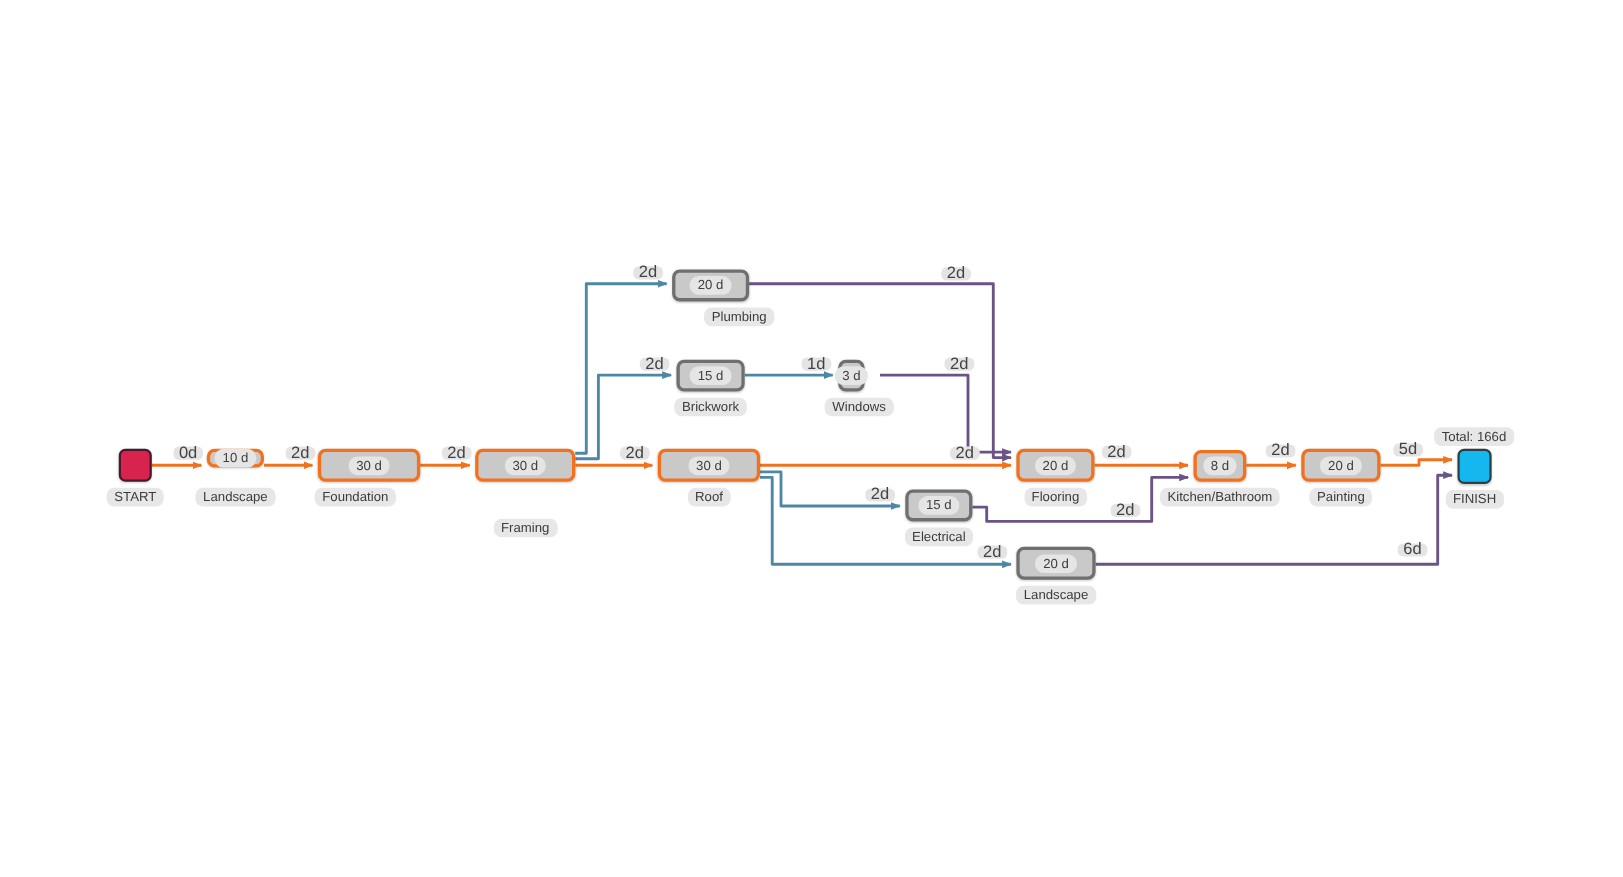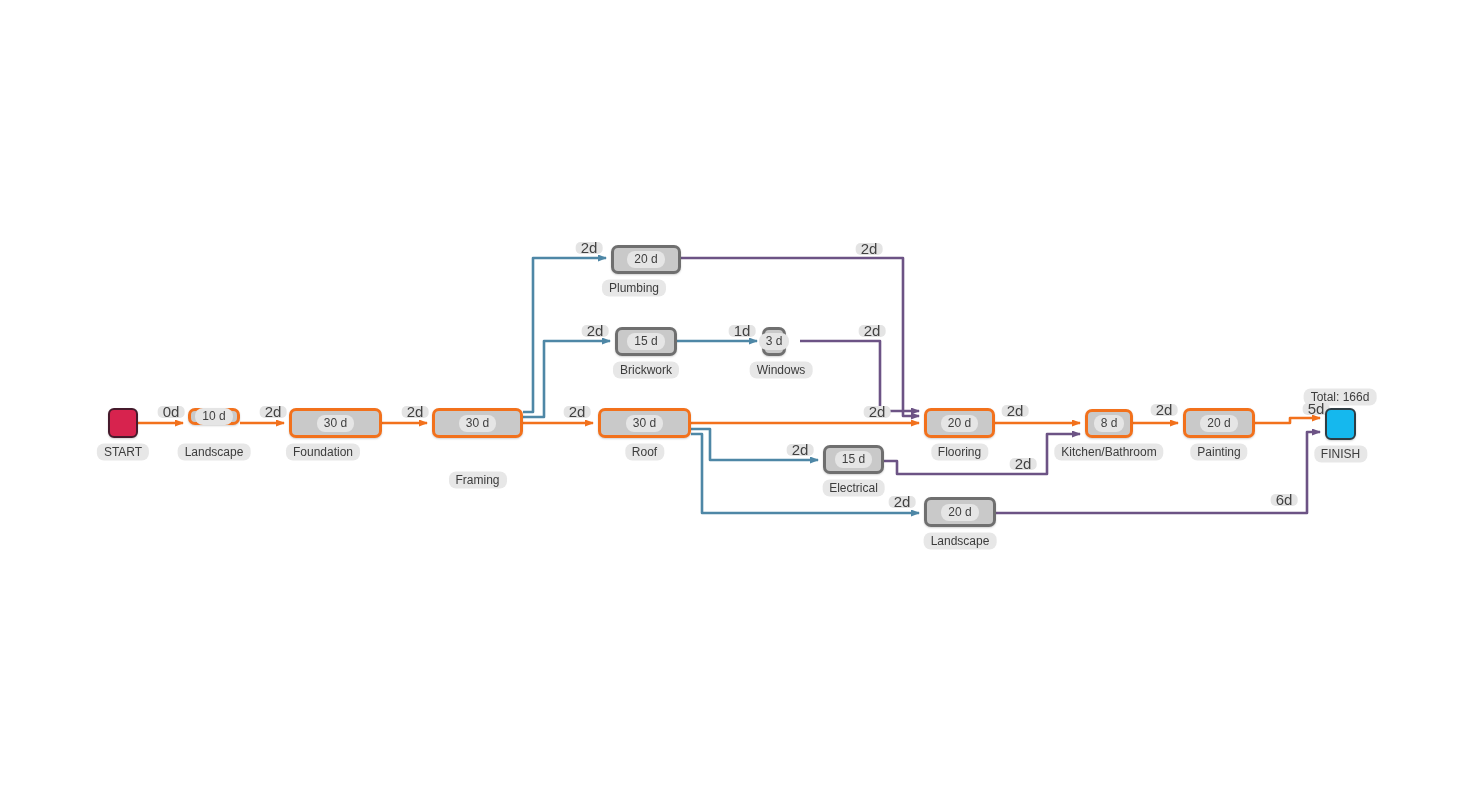--- a/index.html
+++ b/index.html
@@ -115,40 +115,40 @@
     <div class="badge edge-label" style="left: 595px; top: 331px;">2d</div>
     <div class="badge edge-label" style="left: 742px; top: 331px;">1d</div>
     <div class="badge edge-label" style="left: 869px; top: 249px;">2d</div>
     <div class="badge edge-label" style="left: 872px; top: 331px;">2d</div>
     <div class="badge edge-label" style="left: 877px; top: 412px;">2d</div>
     <div class="badge edge-label" style="left: 800px; top: 450px;">2d</div>
     <div class="badge edge-label" style="left: 902px; top: 502px;">2d</div>
     <div class="badge edge-label" style="left: 1023px; top: 464px;">2d</div>
     <div class="badge edge-label" style="left: 1015px; top: 411px;">2d</div>
     <div class="badge edge-label" style="left: 1164px; top: 410px;">2d</div>
-    <div class="badge edge-label" style="left: 1280px; top: 409px; margin-left: 36px;">5d</div>
+    <div class="badge edge-label" style="left: 1280px; top: 409px;">5d</div>
     <div class="badge edge-label" style="left: 1284px; top: 500px;">6d</div>
     <div class="node endpoint start" style="left: 108px; top: 408px; width: 30px; height: 30px; background: rgb(215, 35, 78); border-color: rgb(70, 26, 44);"></div>
     <div class="badge" style="left: 123px; top: 452px;">START</div>
     <div class="node critical" style="left: 188px; top: 408px; width: 52px; height: 17px; background: rgb(201, 201, 201); border-color: rgb(242, 113, 28);">
       <span class="duration">10 d</span>
     </div>
     <div class="badge" style="left: 214px; top: 452px;">Landscape</div>
     <div class="node critical" style="left: 289px; top: 408px; width: 93px; height: 30px; background: rgb(201, 201, 201); border-color: rgb(242, 113, 28);">
       <span class="duration">30 d</span>
     </div>
     <div class="badge" style="left: 323px; top: 452px;">Foundation</div>
     <div class="node critical" style="left: 432px; top: 408px; width: 91px; height: 30px; background: rgb(201, 201, 201); border-color: rgb(242, 113, 28);">
       <span class="duration">30 d</span>
     </div>
     <div class="badge" style="left: 477.5px; top: 452px; margin-top: 28px;">Framing</div>
     <div class="node normal" style="left: 611px; top: 245px; width: 70px; height: 29px; background: rgb(201, 201, 201); border-color: rgb(111, 111, 111);">
       <span class="duration">20 d</span>
     </div>
-    <div class="badge" style="left: 634px; top: 288px;">Plumbing</div>
+    <div class="badge" style="left: 672px; top: 288px;">Plumbing</div>
     <div class="node normal" style="left: 615px; top: 327px; width: 62px; height: 29px; background: rgb(201, 201, 201); border-color: rgb(111, 111, 111);">
       <span class="duration">15 d</span>
     </div>
     <div class="badge" style="left: 646px; top: 370px;">Brickwork</div>
     <div class="node normal" style="left: 762px; top: 327px; width: 24px; height: 29px; background: rgb(201, 201, 201); border-color: rgb(111, 111, 111);">
       <span class="duration">3 d</span>
     </div>
     <div class="badge" style="left: 781px; top: 370px;">Windows</div>
     <div class="node critical" style="left: 598px; top: 408px; width: 93px; height: 30px; background: rgb(201, 201, 201); border-color: rgb(242, 113, 28);">
       <span class="duration">30 d</span>

